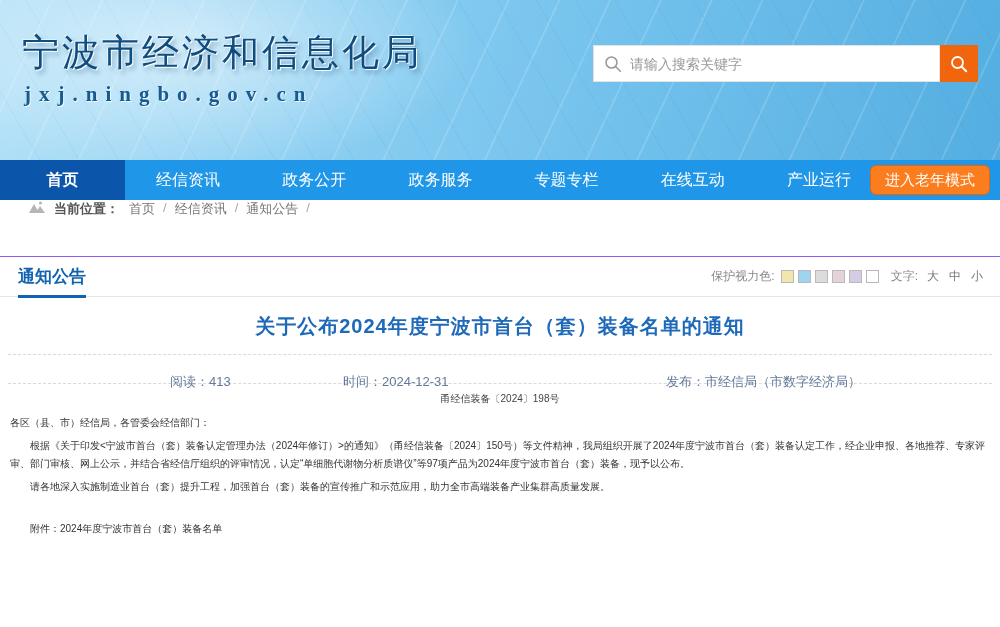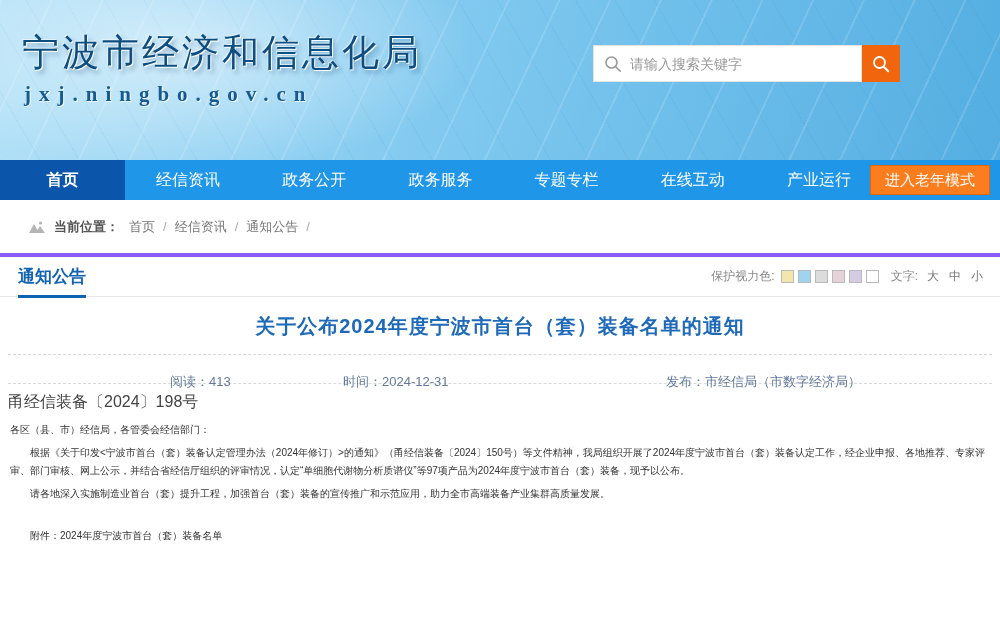--- a/index.html
+++ b/index.html
@@ -19,21 +19,21 @@
     position:absolute; left:22px; top:28px;
     font-size:37px; font-weight:normal; letter-spacing:3px; color:#0d4d80;
     text-shadow:1px 1px 0 rgba(255,255,255,.95), -1px -1px 0 rgba(255,255,255,.55), 3px 4px 5px rgba(10,60,110,.35);
   }
   .site-url {
     position:absolute; left:24px; top:82px;
     font-family:"Liberation Serif","DejaVu Serif",serif;
     font-size:21px; font-weight:bold; letter-spacing:8px; color:#175a90;
     text-shadow:1px 1px 0 rgba(255,255,255,.8);
   }
-  .search-wrap { position:absolute; left:593px; top:45px; width:307px; height:37px; display:flex; }
+  .search-wrap { position:absolute; left:593px; top:45px; width:385px; height:37px; display:flex; }
   .search-input-box { position:relative; flex:1; background:#fff; border:1px solid #e3e3e3; }
   .search-input {
     width:100%; height:100%; border:none; outline:none;
     padding:0 8px 0 36px; font-size:14px; color:#333; background:transparent;
   }
   .search-input::placeholder { color:#999; }
   .mag-icon { position:absolute; left:10px; top:9px; width:18px; height:18px; }
   .search-btn {
     width:38px; height:37px; background:#f1660d; border:none; cursor:pointer;
     display:flex; align-items:center; justify-content:center;
@@ -42,28 +42,28 @@
   
   .main-nav { height:40px; background:#1f96e8; display:flex; align-items:stretch; position:relative; }
   .nav-item {
     flex:1; display:flex; align-items:center; justify-content:center;
     color:#fff; font-size:16px; cursor:pointer; white-space:nowrap;
   }
   .nav-item.active { background:#0b55ab; flex:0 0 125px; font-weight:bold; }
   .nav-spacer { flex:0 0 118px; }
   .elder-btn {
     position:absolute; right:10px; top:5px; height:30px; padding:0 14px;
-    background:#fb7d1e; border:1px solid #e2660b; border-radius:0;
+    background:#fb7d1e; border:1px solid #e2660b; border-radius:6px;
     color:#fff; font-size:15px; display:flex; align-items:center; cursor:pointer;
   }
 
   
   .breadcrumb {
-    height:57px; display:flex; align-items:center; padding:0 0 0 28px;
-    border-bottom:4px solid #8b5cf6; font-size:13px; color:#888;
+    height:57px; display:flex; padding:0 0 0 28px;
+    border-bottom:1px solid #8b5cf6; font-size:13px; color:#888;
   }
   .crumb-icon { width:18px; height:14px; margin-right:8px; }
   .crumb-label { color:#555; font-weight:bold; margin-right:6px; }
   .crumb-link { color:#777; cursor:pointer; margin:0 4px; }
   .crumb-sep { color:#aaa; margin:0 4px; }
 
   
   .section-bar {
     height:40px; display:flex; align-items:center; justify-content:space-between;
     border-bottom:1px solid #e6e6e6; padding:0 14px 0 18px;
@@ -85,21 +85,21 @@
   .article-title {
     text-align:center; color:#1e69b8; font-size:20px; font-weight:bold;
     padding:16px 0 14px 0; letter-spacing:1px;
   }
   .meta-bar {
     position:relative; height:30px; border-top:1px dashed #d9d9d9; border-bottom:1px dashed #d9d9d9;
     font-size:13px; color:#63799a;
   }
   .meta-item { position:absolute; top:18px; white-space:nowrap; }
   .meta-read { left:162px; } .meta-time { left:335px; } .meta-pub { left:658px; }
-  .doc-number { text-align:left; font-size:16px; color:#444; padding:8px 0 6px 0; }
+  .doc-number { text-align:center; font-size:10px; color:#444; padding:8px 0 6px 0; }
   .body-text { font-size:10px; color:#333; line-height:1.85; padding:0 2px; }
   .salutation { margin-top:2px; }
   .para { text-indent:2em; margin-top:4px; }
   .attachment { margin-top:24px; padding-left:20px; }
   .attachment-name { cursor:pointer; }
 </style>
 </head>
 <body>
 
 <div class="site-header">

